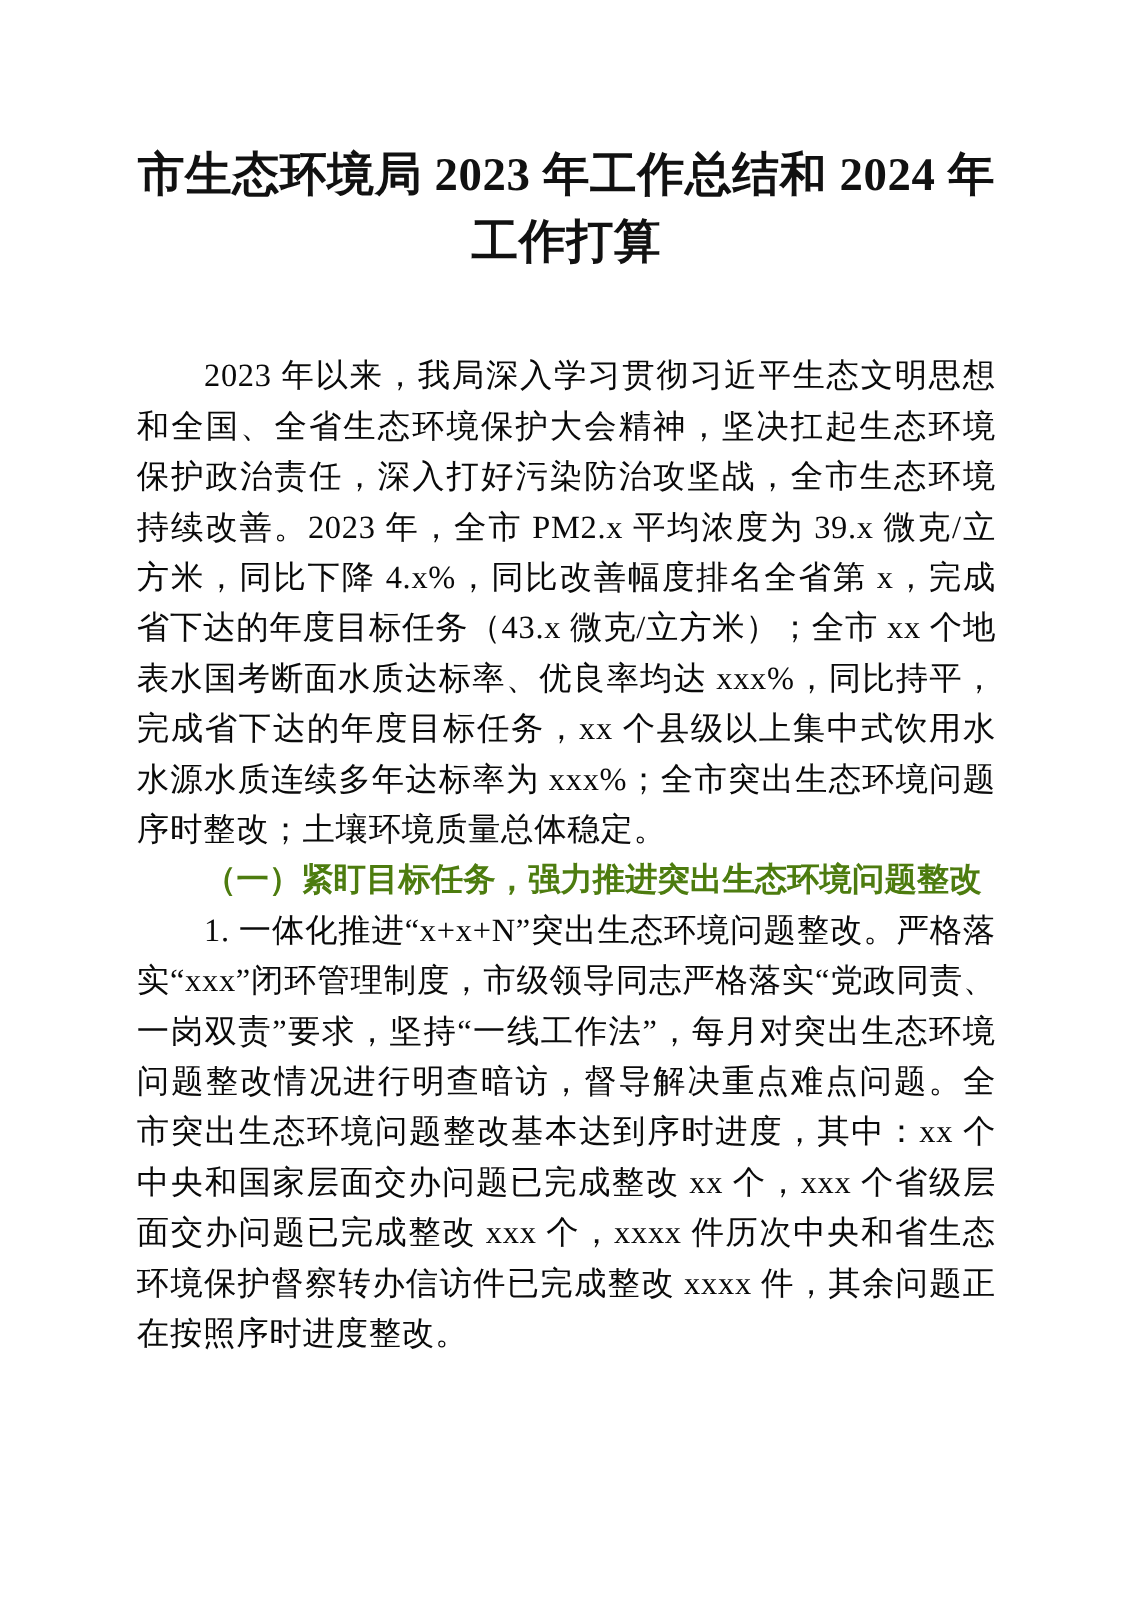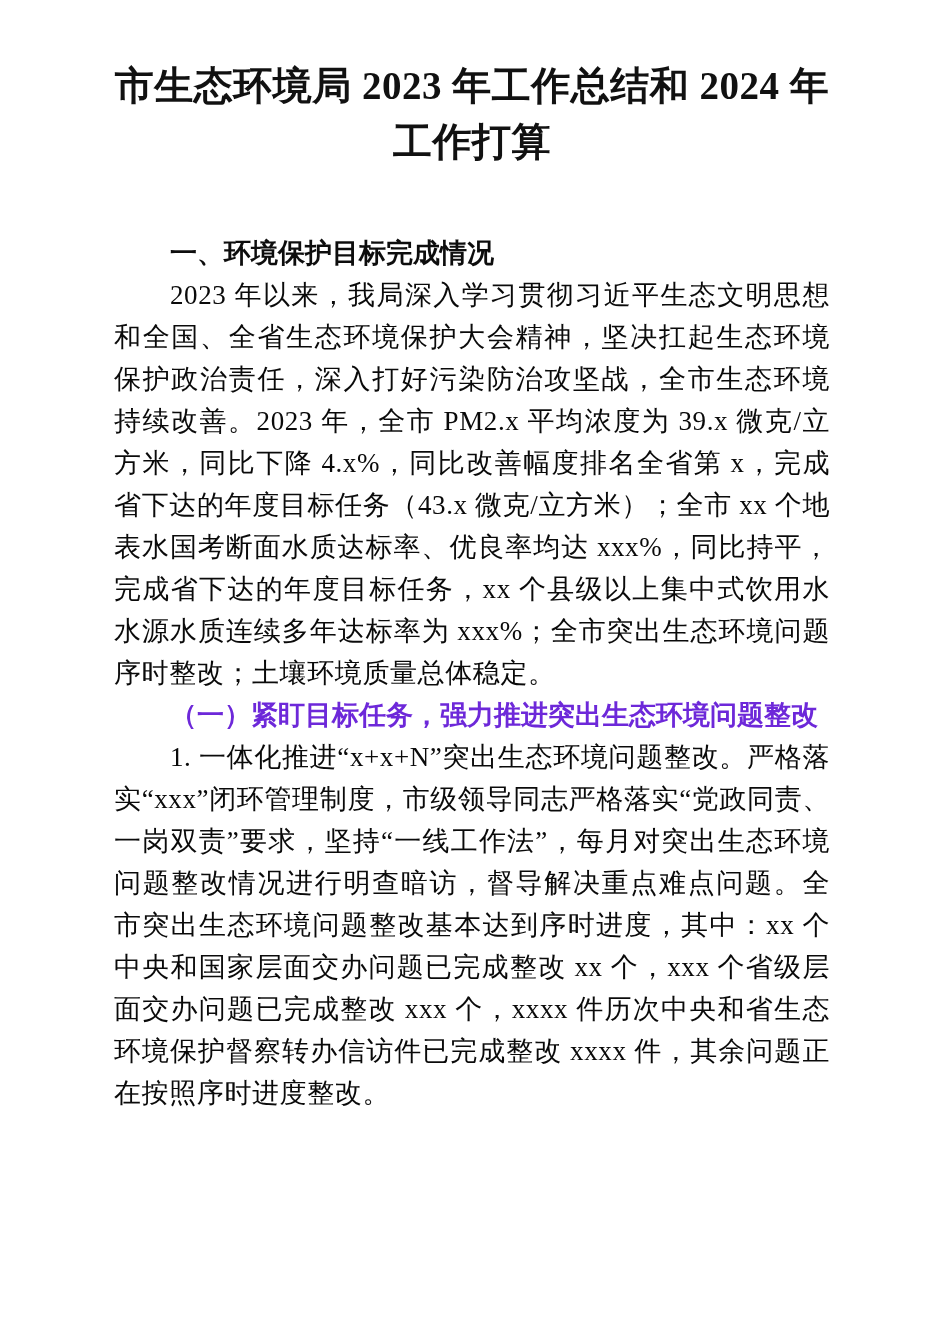--- a/index.html
+++ b/index.html
@@ -30,21 +30,21 @@
 
   
   .doc-title {
     font-family: "Liberation Serif", "DejaVu Serif", serif;
     font-weight: bold;
     font-size: 39px;
     line-height: 56px;
     text-align: center;
     letter-spacing: 0.5px;
     margin: 0;
-    padding-top: 58px;
+    padding-top: 118px;
     color: #111111;
     -webkit-font-smoothing: antialiased;
   }
 
   
   .h1 {
     font-family: "Liberation Sans", "DejaVu Sans", sans-serif;
     font-weight: bold;
     font-size: 27px;
     line-height: 42px;
@@ -55,21 +55,21 @@
   }
 
   
   .h2 {
     font-family: "Liberation Serif", "DejaVu Serif", serif;
     font-weight: bold;
     font-size: 27px;
     line-height: 42px;
     margin: 0;
     text-indent: 56px;
-    color: #6d28d9;
+    color: #4d7c0f;
   }
 
   
   .body-p {
     font-family: Liberation Serif, serif;
     font-size: 27px;
     line-height: 42px;
     margin: 0;
     text-indent: 56px;
     text-align: justify;
@@ -87,21 +87,20 @@
 </head>
 <body>
 
 <div class="page">
   <div class="content">
 
     <h1 class="doc-title">市生态环境局 2023 年工作总结和 2024 年工作打算</h1>
 
     <div class="spacer-title"></div>
 
-    <h2 class="h1">一、环境保护目标完成情况</h2>
 
     <p class="body-p">2023 年以来，我局深入学习贯彻习近平生态文明思想和全国、全省生态环境保护大会精神，坚决扛起生态环境保护政治责任，深入打好污染防治攻坚战，全市生态环境持续改善。2023 年，全市 PM2.x 平均浓度为 39.x 微克/立方米，同比下降 4.x%，同比改善幅度排名全省第 x，完成省下达的年度目标任务（43.x 微克/立方米）；全市 xx 个地表水国考断面水质达标率、优良率均达 xxx%，同比持平，完成省下达的年度目标任务，xx 个县级以上集中式饮用水水源水质连续多年达标率为 xxx%；全市突出生态环境问题序时整改；土壤环境质量总体稳定。</p>
 
 
     <h3 class="h2">（一）紧盯目标任务，强力推进突出生态环境问题整改</h3>
 
     <p class="body-p">1. 一体化推进“x+x+N”突出生态环境问题整改。严格落实“xxx”闭环管理制度，市级领导同志严格落实“党政同责、一岗双责”要求，坚持“一线工作法”，每月对突出生态环境问题整改情况进行明查暗访，督导解决重点难点问题。全市突出生态环境问题整改基本达到序时进度，其中：xx 个中央和国家层面交办问题已完成整改 xx 个，xxx 个省级层面交办问题已完成整改 xxx 个，xxxx 件历次中央和省生态环境保护督察转办信访件已完成整改 xxxx 件，其余问题正在按照序时进度整改。</p>
 
   </div>
 </div>

